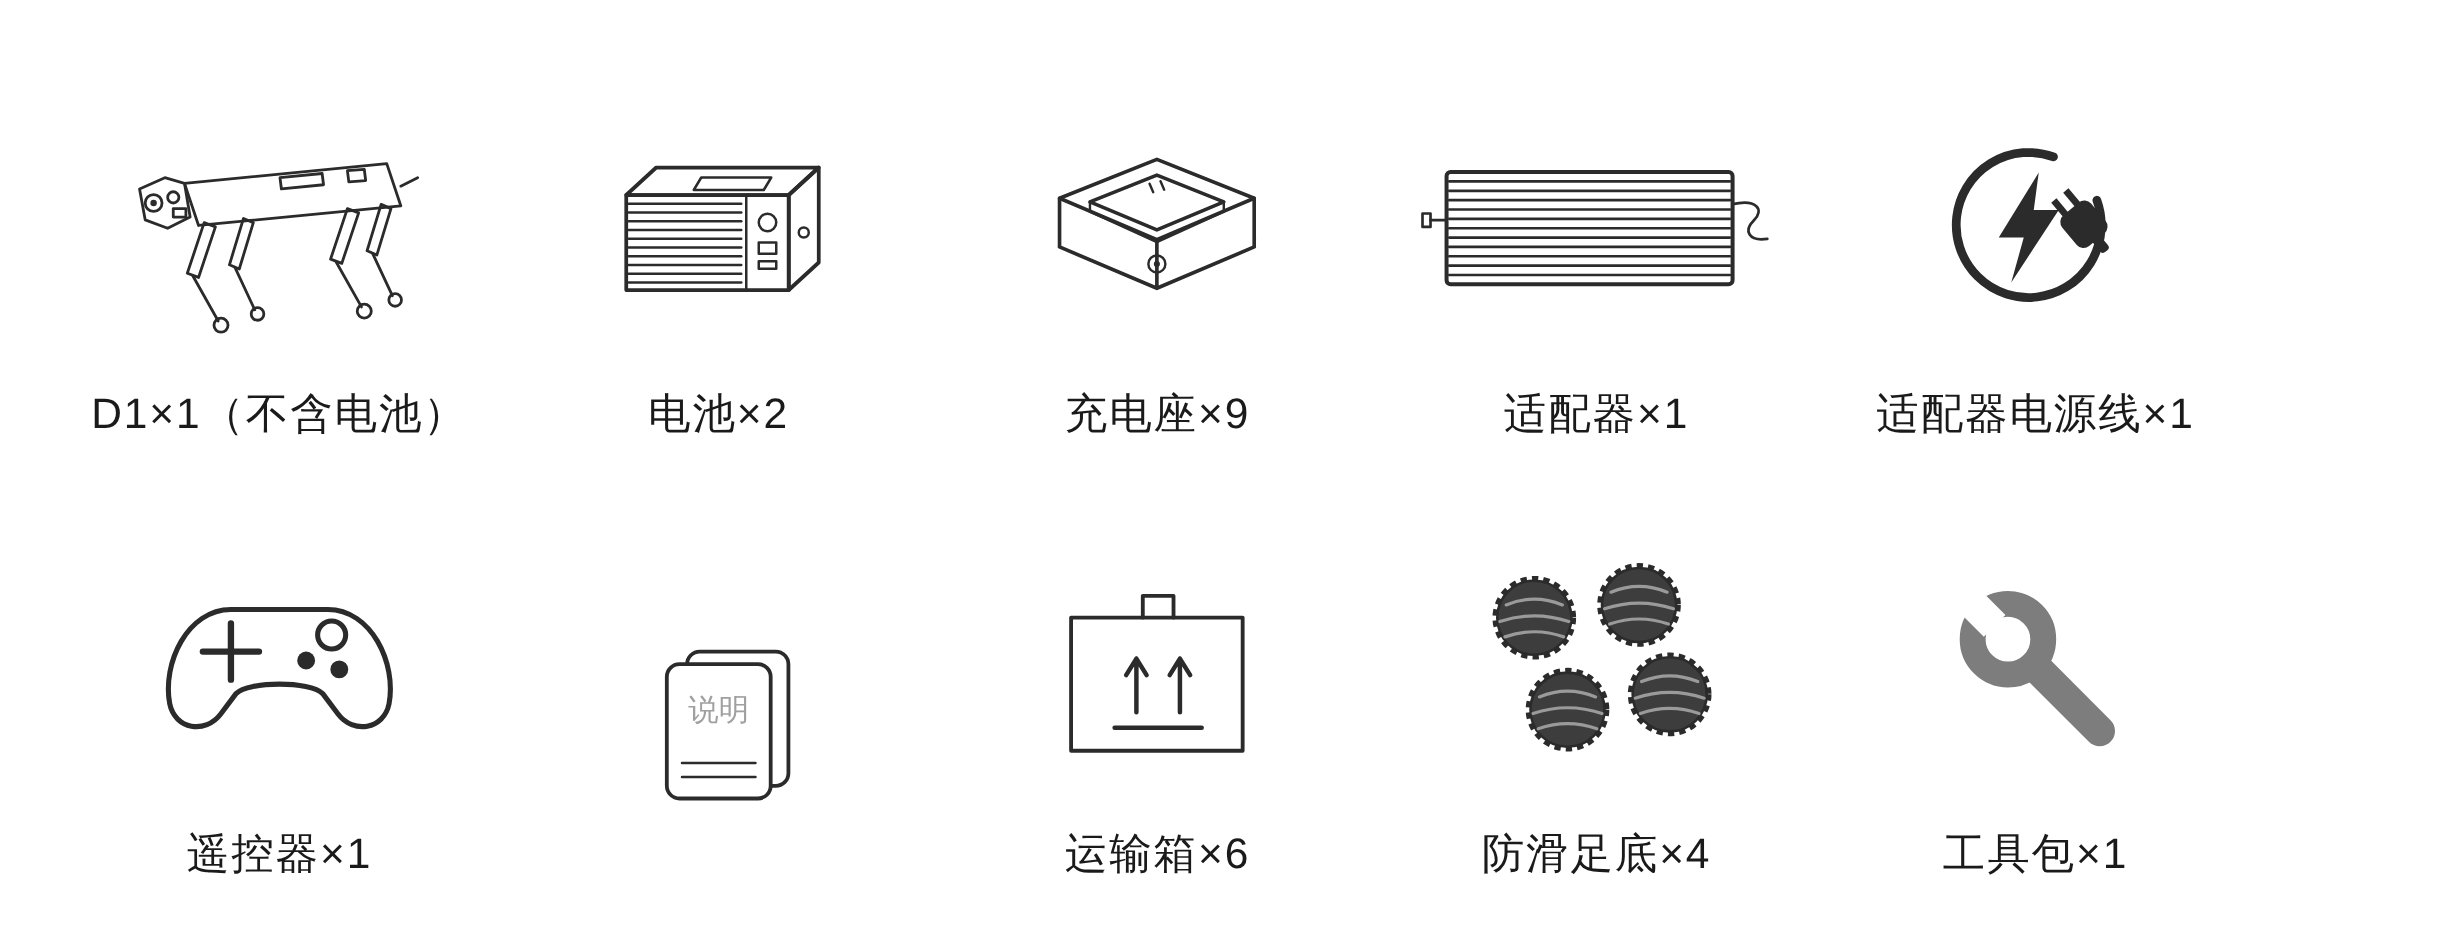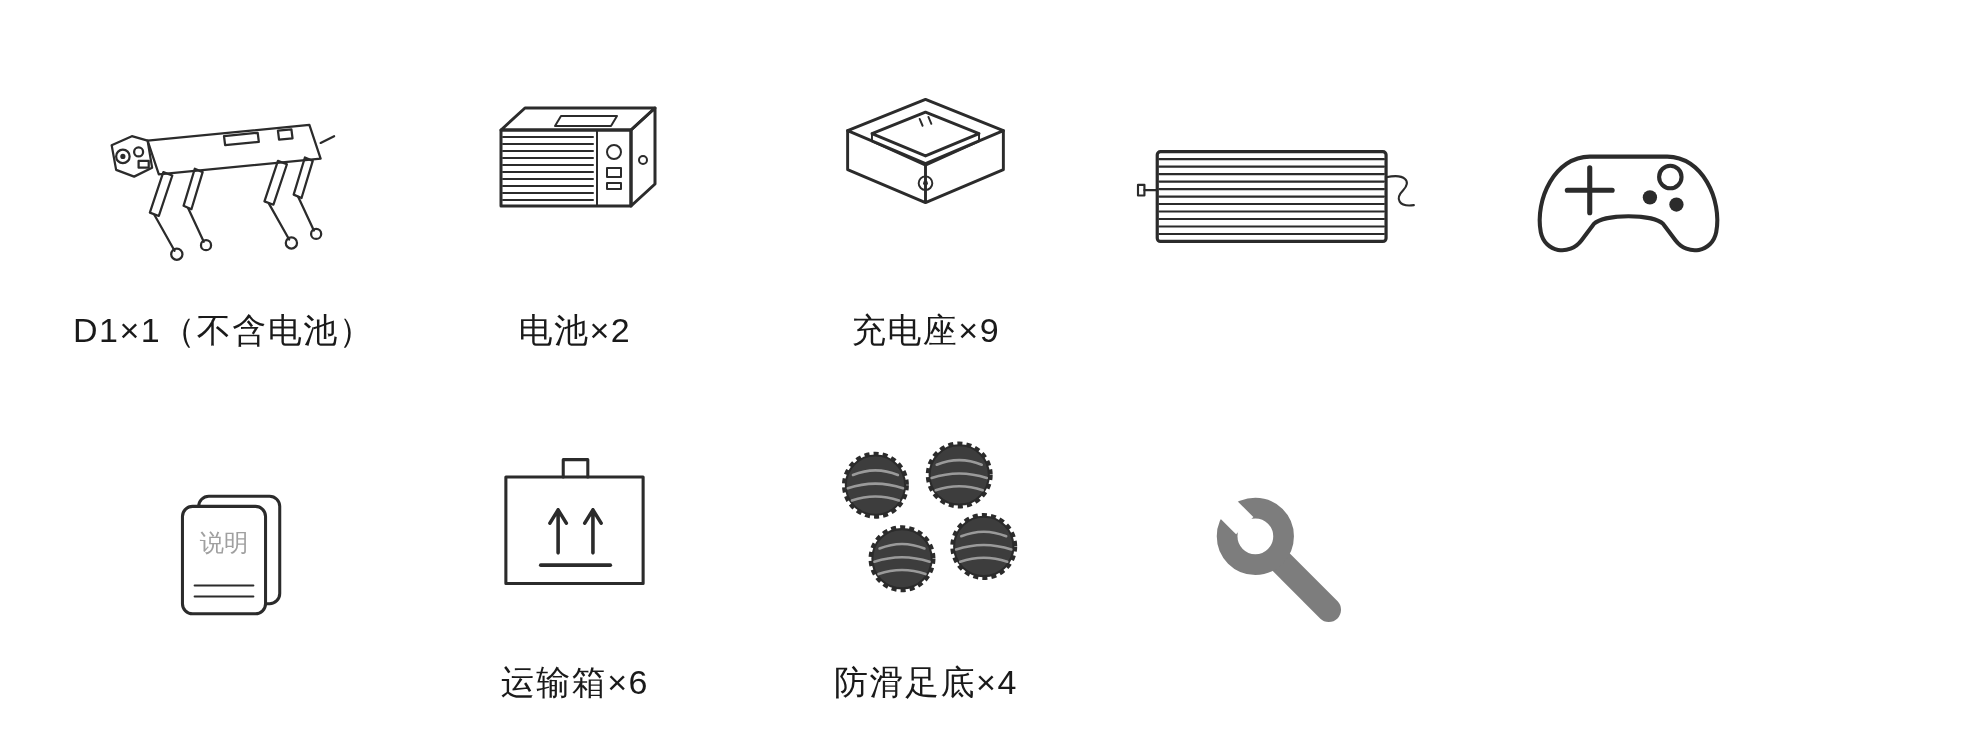--- a/index.html
+++ b/index.html
@@ -3,21 +3,21 @@
 <meta charset="utf-8">
 <style>
   html,body{margin:0;padding:0;background:#ffffff;}
   body{font-family:"Liberation Sans","DejaVu Sans",sans-serif;}
   .sheet{
     width:1852px;height:748px;box-sizing:border-box;background:#ffffff;
     display:grid;grid-template-columns:repeat(5,1fr);grid-template-rows:1fr 1fr;
     padding:26px 48px 18px;
   }
   .cell{display:flex;flex-direction:column;align-items:center;justify-content:flex-end;padding-bottom:24px;}
-  .icon-box{height:202px;display:flex;align-items:flex-start;justify-content:center;margin-bottom:26px;color:var(--ink,#2b2b2b);}
+  .icon-box{height:202px;display:flex;align-items:center;justify-content:center;margin-bottom:26px;color:var(--ink,#2b2b2b);}
   .icon-box.gray{color:var(--tool-gray,#7d7d7d);}
   .label{font-size:34px;font-weight:500;color:var(--label-ink,#1a1a1a);letter-spacing:1.5px;white-space:nowrap;}
   svg{display:block;}
   .stroke{fill:none;stroke:currentColor;stroke-width:3;stroke-linecap:round;stroke-linejoin:round;}
   .stroke-thin{fill:none;stroke:currentColor;stroke-width:2;stroke-linecap:round;stroke-linejoin:round;}
   .fillc{fill:currentColor;stroke:none;}
   .tread{fill:none;stroke:#9a9a9a;stroke-width:2.5;stroke-linecap:round;}
 </style>
 </head>
 <body>
@@ -112,33 +112,50 @@
             <path d="M30,80 H240"></path>
             <path d="M30,87 H240"></path>
           <path d="M30,94 H240"></path>
             <path d="M30,101 H240"></path>
         </g>
         <path class="stroke-thin" d="M16,60 H28"></path>
         <rect class="stroke-thin" x="10" y="55" width="6" height="10"></rect>
         <path class="stroke-thin" d="M242,48 C260,44 266,52 258,60 C250,68 254,76 268,74"></path>
       </svg>
     </span>
-  </div>
-
+    <div class="label">适配器×1</div>
+  </div>
+
+  <div class="cell">
+    <span class="icon-box">
+      <svg width="170" height="170" viewBox="0 0 170 170">
+        <path d="M99.8,29.5 A58,58 0 1 0 134.5,64.2" fill="none" stroke="currentColor" stroke-width="7" stroke-linecap="round"></path>
+        <path class="fillc" d="M88,42 L56,94 L76,94 L66,130 L104,72 L84,72 Z"></path>
+        <g transform="translate(128,88) rotate(-40)">
+          <rect class="fillc" x="-9" y="-36" width="5.5" height="16"></rect>
+          <rect class="fillc" x="3.5" y="-36" width="5.5" height="16"></rect>
+          <rect class="fillc" x="-15" y="-22" width="30" height="32" rx="7"></rect>
+          <rect class="fillc" x="-4" y="8" width="8" height="14" rx="3"></rect>
+        </g>
+      </svg>
+    </span>
+    <div class="label">适配器电源线×1</div>
+  </div>
 
   <div class="cell">
     <span class="icon-box">
       <svg width="225" height="153" viewBox="0 0 220 150">
         <path class="stroke" style="stroke-width:4" d="M72,30 L148,30 C182,30 202,72 196,104 C192,124 168,128 156,112 L144,96 C134,86 86,86 76,96 L64,112 C52,128 28,124 24,104 C18,72 38,30 72,30 Z"></path>
         <path d="M50,63 H94 M72,41 V85" fill="none" stroke="currentColor" stroke-width="5" stroke-linecap="round"></path>
         <circle cx="151" cy="50" r="11" fill="none" stroke="currentColor" stroke-width="4"></circle>
         <circle class="fillc" cx="131" cy="70" r="7"></circle>
         <circle class="fillc" cx="157" cy="77" r="7"></circle>
       </svg>
     </span>
+    <div class="label">遥控器×1</div>
   </div>
 
   <div class="cell">
     <span class="icon-box">
       <svg width="152" height="152" viewBox="0 0 150 150">
         <rect class="stroke" x="50" y="18" width="80" height="106" rx="10"></rect>
         <rect x="34" y="28" width="82" height="106" rx="10" fill="#ffffff" stroke="currentColor" stroke-width="3"></rect>
         <path class="stroke-thin" d="M46,106 H104 M46,117 H104"></path>
         <text x="75" y="72" text-anchor="middle" font-size="24" font-weight="500" fill="var(--cover-text,#a0a0a0)">说明</text>
       </svg>
@@ -197,15 +214,16 @@
   </div>
 
   <div class="cell">
     <span class="icon-box gray">
       <svg width="160" height="160" viewBox="0 0 170 170">
         <line x1="86" y1="86" x2="140" y2="140" stroke="currentColor" stroke-width="26" stroke-linecap="round"></line>
         <circle cx="62" cy="62" r="30" fill="none" stroke="currentColor" stroke-width="22"></circle>
         <rect x="49" y="0" width="26" height="46" fill="#ffffff" transform="rotate(-45 62 62)"></rect>
       </svg>
     </span>
+    <div class="label">工具包×1</div>
   </div>
 
 </div>
 
 </body></html>

